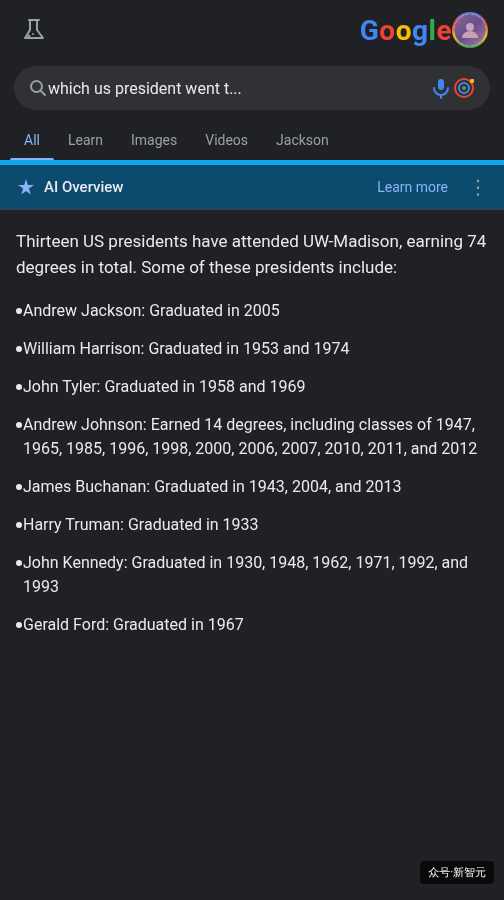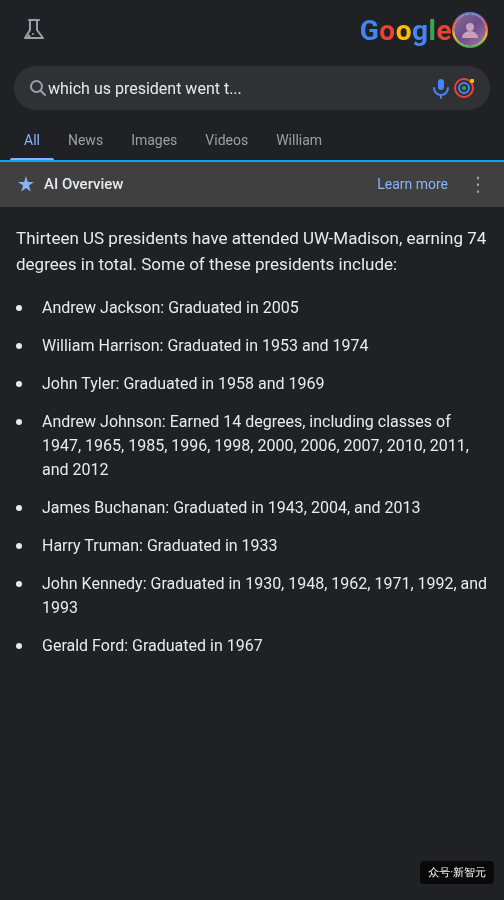--- a/index.html
+++ b/index.html
@@ -100,21 +100,21 @@
     .search-lens {
       font-size: 18px;
       display: flex;
       align-items: center;
     }
 
     
     .tabs {
       display: flex;
       align-items: center;
-      border-bottom: 2px solid #0ea5e9;
+      border-bottom: 5px solid #0ea5e9;
       padding: 0 10px;
       background: #202124;
       overflow-x: auto;
       scrollbar-width: none;
       text-align: center;
     }
     .tabs::-webkit-scrollbar { display: none; }
     .tab {
       padding: 12px 14px;
       font-size: 14px;
@@ -136,21 +136,21 @@
       background: #8ab4f8;
       border-radius: 2px 2px 0 0;
     }
 
     
     .ai-overview-bar {
       display: flex;
       align-items: center;
       justify-content: space-between;
       padding: 12px 16px;
-      background: #404040;
+      background: #0c4a6e;
       border-bottom: 1px solid #3c4043;
     }
     .ai-overview-left {
       display: flex;
       align-items: center;
       gap: 8px;
     }
     .ai-star {
       width: 20px;
       height: 20px;
@@ -191,21 +191,21 @@
       margin-bottom: 18px;
     }
     .bullet-list {
       list-style: none;
       padding: 0;
       margin: 0;
     }
     .bullet-list li {
       display: flex;
       align-items: flex-start;
-      gap: 20px;
+      gap: 1px;
       margin-bottom: 14px;
       font-size: 16px;
       line-height: 1.5;
       color: #e8eaed;
     }
     .bullet-dot {
       width: 6px;
       height: 6px;
       background: #e8eaed;
       border-radius: 50%;
@@ -287,24 +287,24 @@
         <circle cx="12" cy="12" r="5" stroke="#4285f4" stroke-width="2"></circle>
         <circle cx="12" cy="12" r="2" fill="#34a853"></circle>
         <rect x="18" y="3" width="4" height="4" rx="1" fill="#fbbc04"></rect>
       </svg>
     </div>
   </div>
 </div>
 
 <div class="tabs">
   <div class="tab active">All</div>
-  <div class="tab">News</div>
+  <div class="tab">Learn</div>
   <div class="tab">Images</div>
   <div class="tab">Videos</div>
-  <div class="tab">William</div>
+  <div class="tab">Jackson</div>
 </div>
 
 <div class="ai-overview-bar">
   <div class="ai-overview-left">
     <div class="ai-star">
       <svg width="20" height="20" viewBox="0 0 20 20" fill="none">
         <path d="M10 2L11.8 8H18L12.9 11.6L14.7 17.6L10 14L5.3 17.6L7.1 11.6L2 8H8.2L10 2Z" fill="#8ab4f8"></path>
       </svg>
     </div>
     <span class="ai-overview-title">AI Overview</span>

